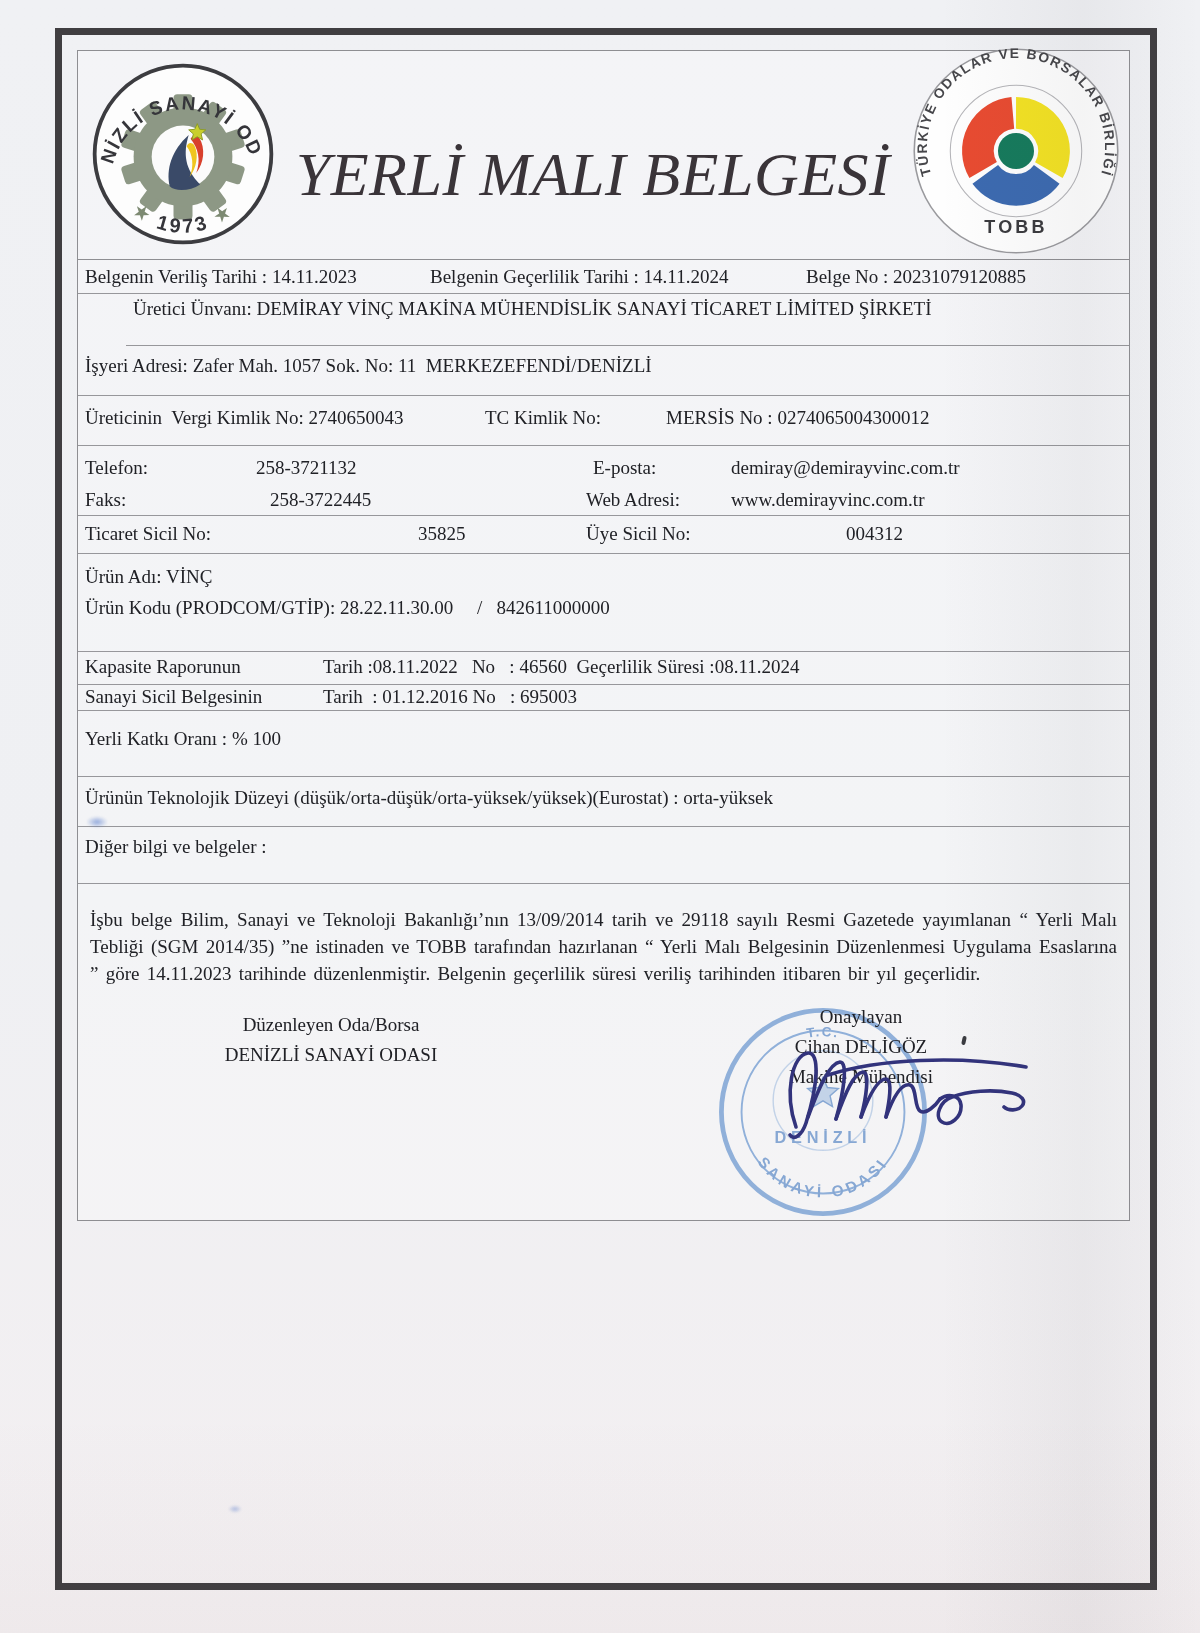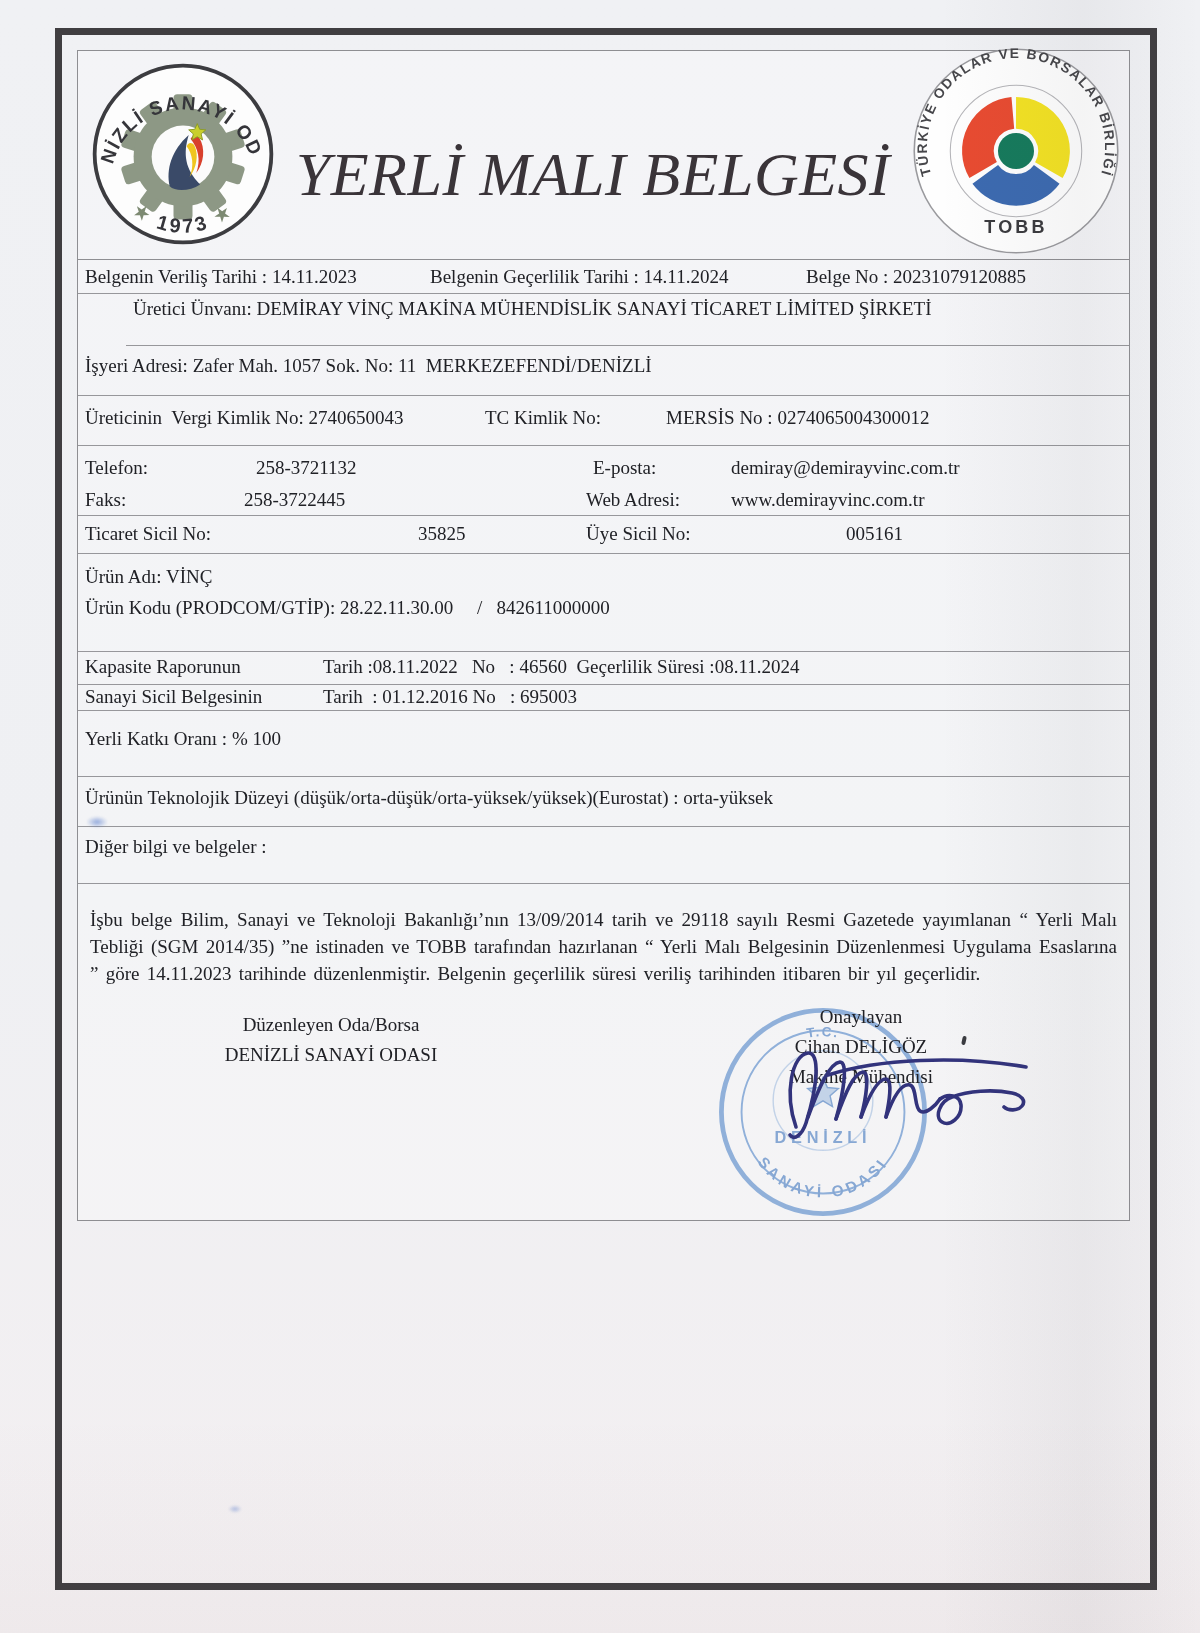--- a/index.html
+++ b/index.html
@@ -151,30 +151,30 @@
         <span class="abs" style="left:390px;margin-left:17px;">TC Kimlik No:</span>
         <span class="abs" style="left:588px;">MERSİS No : 0274065004300012</span>
       </div>
 
       <div class="row r5">
         <span class="abs" style="left:7px;top:6px;">Telefon:</span>
         <span class="abs" style="left:178px;top:6px;">258-3721132</span>
         <span class="abs" style="left:508px;top:6px;margin-left:7px;">E-posta:</span>
         <span class="abs" style="left:653px;top:6px;">demiray@demirayvinc.com.tr</span>
         <span class="abs" style="left:7px;top:38px;">Faks:</span>
-        <span class="abs" style="left:166px;top:38px;">258-3722445</span>
+        <span class="abs" style="left:192px;top:38px;">258-3722445</span>
         <span class="abs" style="left:508px;top:38px;">Web Adresi:</span>
         <span class="abs" style="left:653px;top:38px;">www.demirayvinc.com.tr</span>
       </div>
 
       <div class="row r6">
         <span class="abs" style="left:7px;">Ticaret Sicil No:</span>
         <span class="abs" style="left:340px;text-align:center;">35825</span>
         <span class="abs" style="left:508px;">Üye Sicil No:</span>
-        <span class="abs" style="left:768px;">005161</span>
+        <span class="abs" style="left:768px;">004312</span>
       </div>
 
       <div class="row r7">
         <div>Ürün Adı: VİNÇ</div>
         <div class="pre">Ürün Kodu (PRODCOM/GTİP): 28.22.11.30.00     /   842611000000</div>
       </div>
 
       <div class="row r8">
         <span class="abs" style="left:7px;">Kapasite Raporunun</span>
         <span class="abs" style="left:245px;">Tarih :08.11.2022   No   : 46560  Geçerlilik Süresi :08.11.2024</span>

